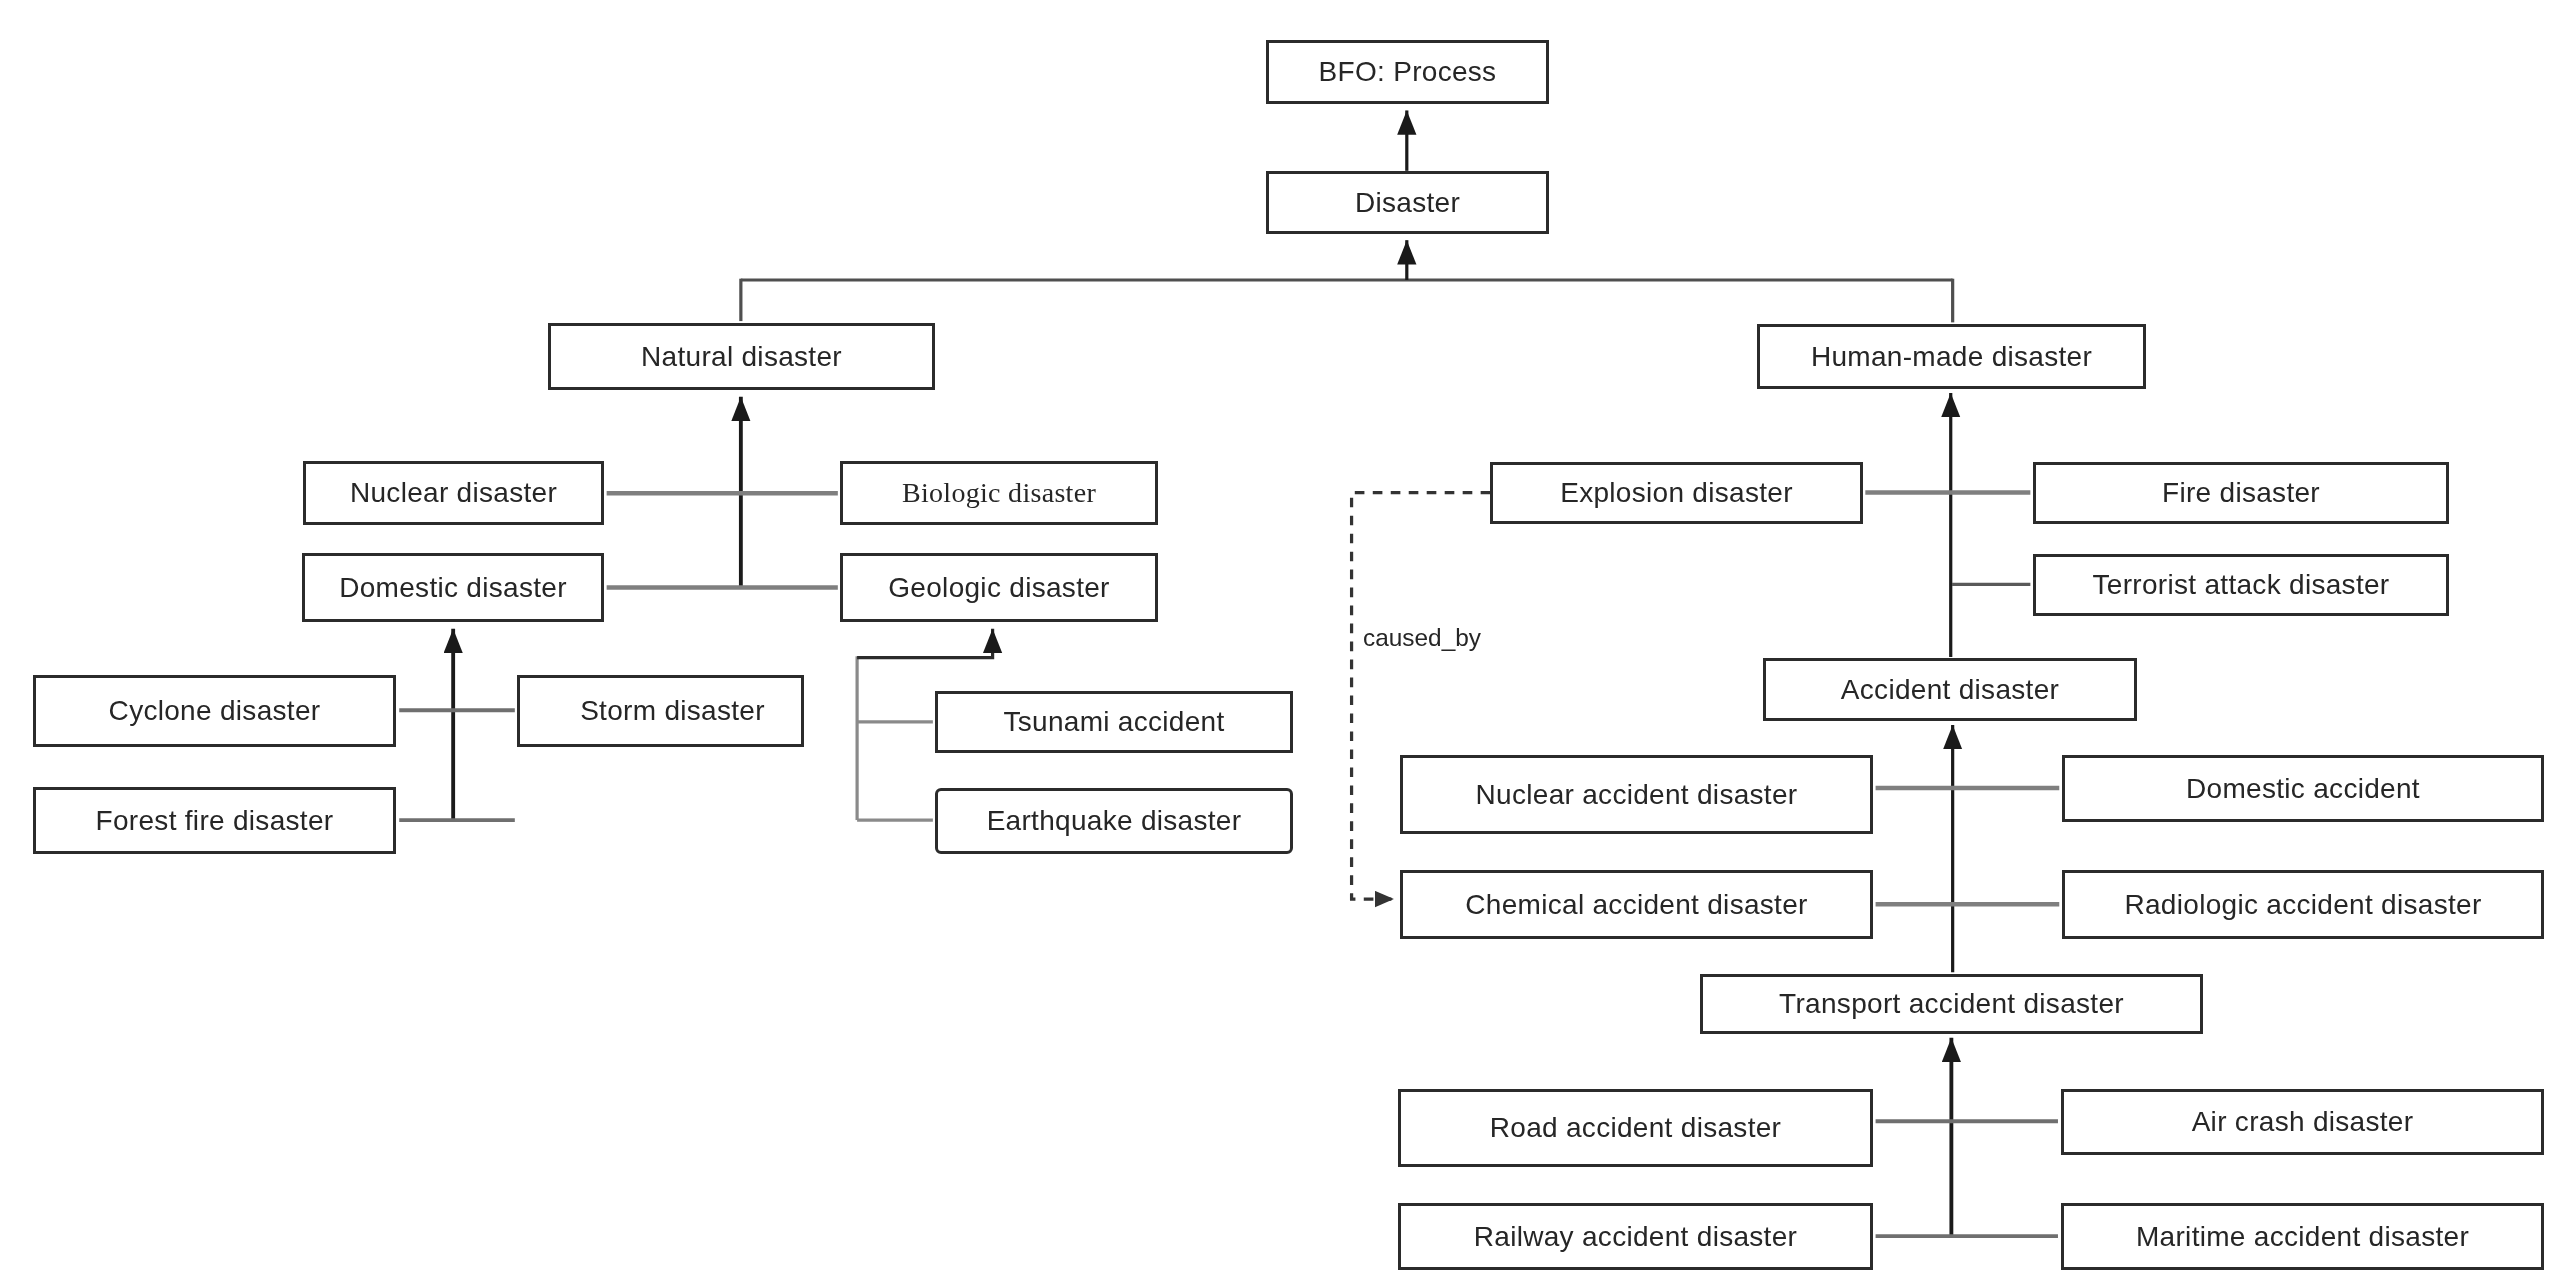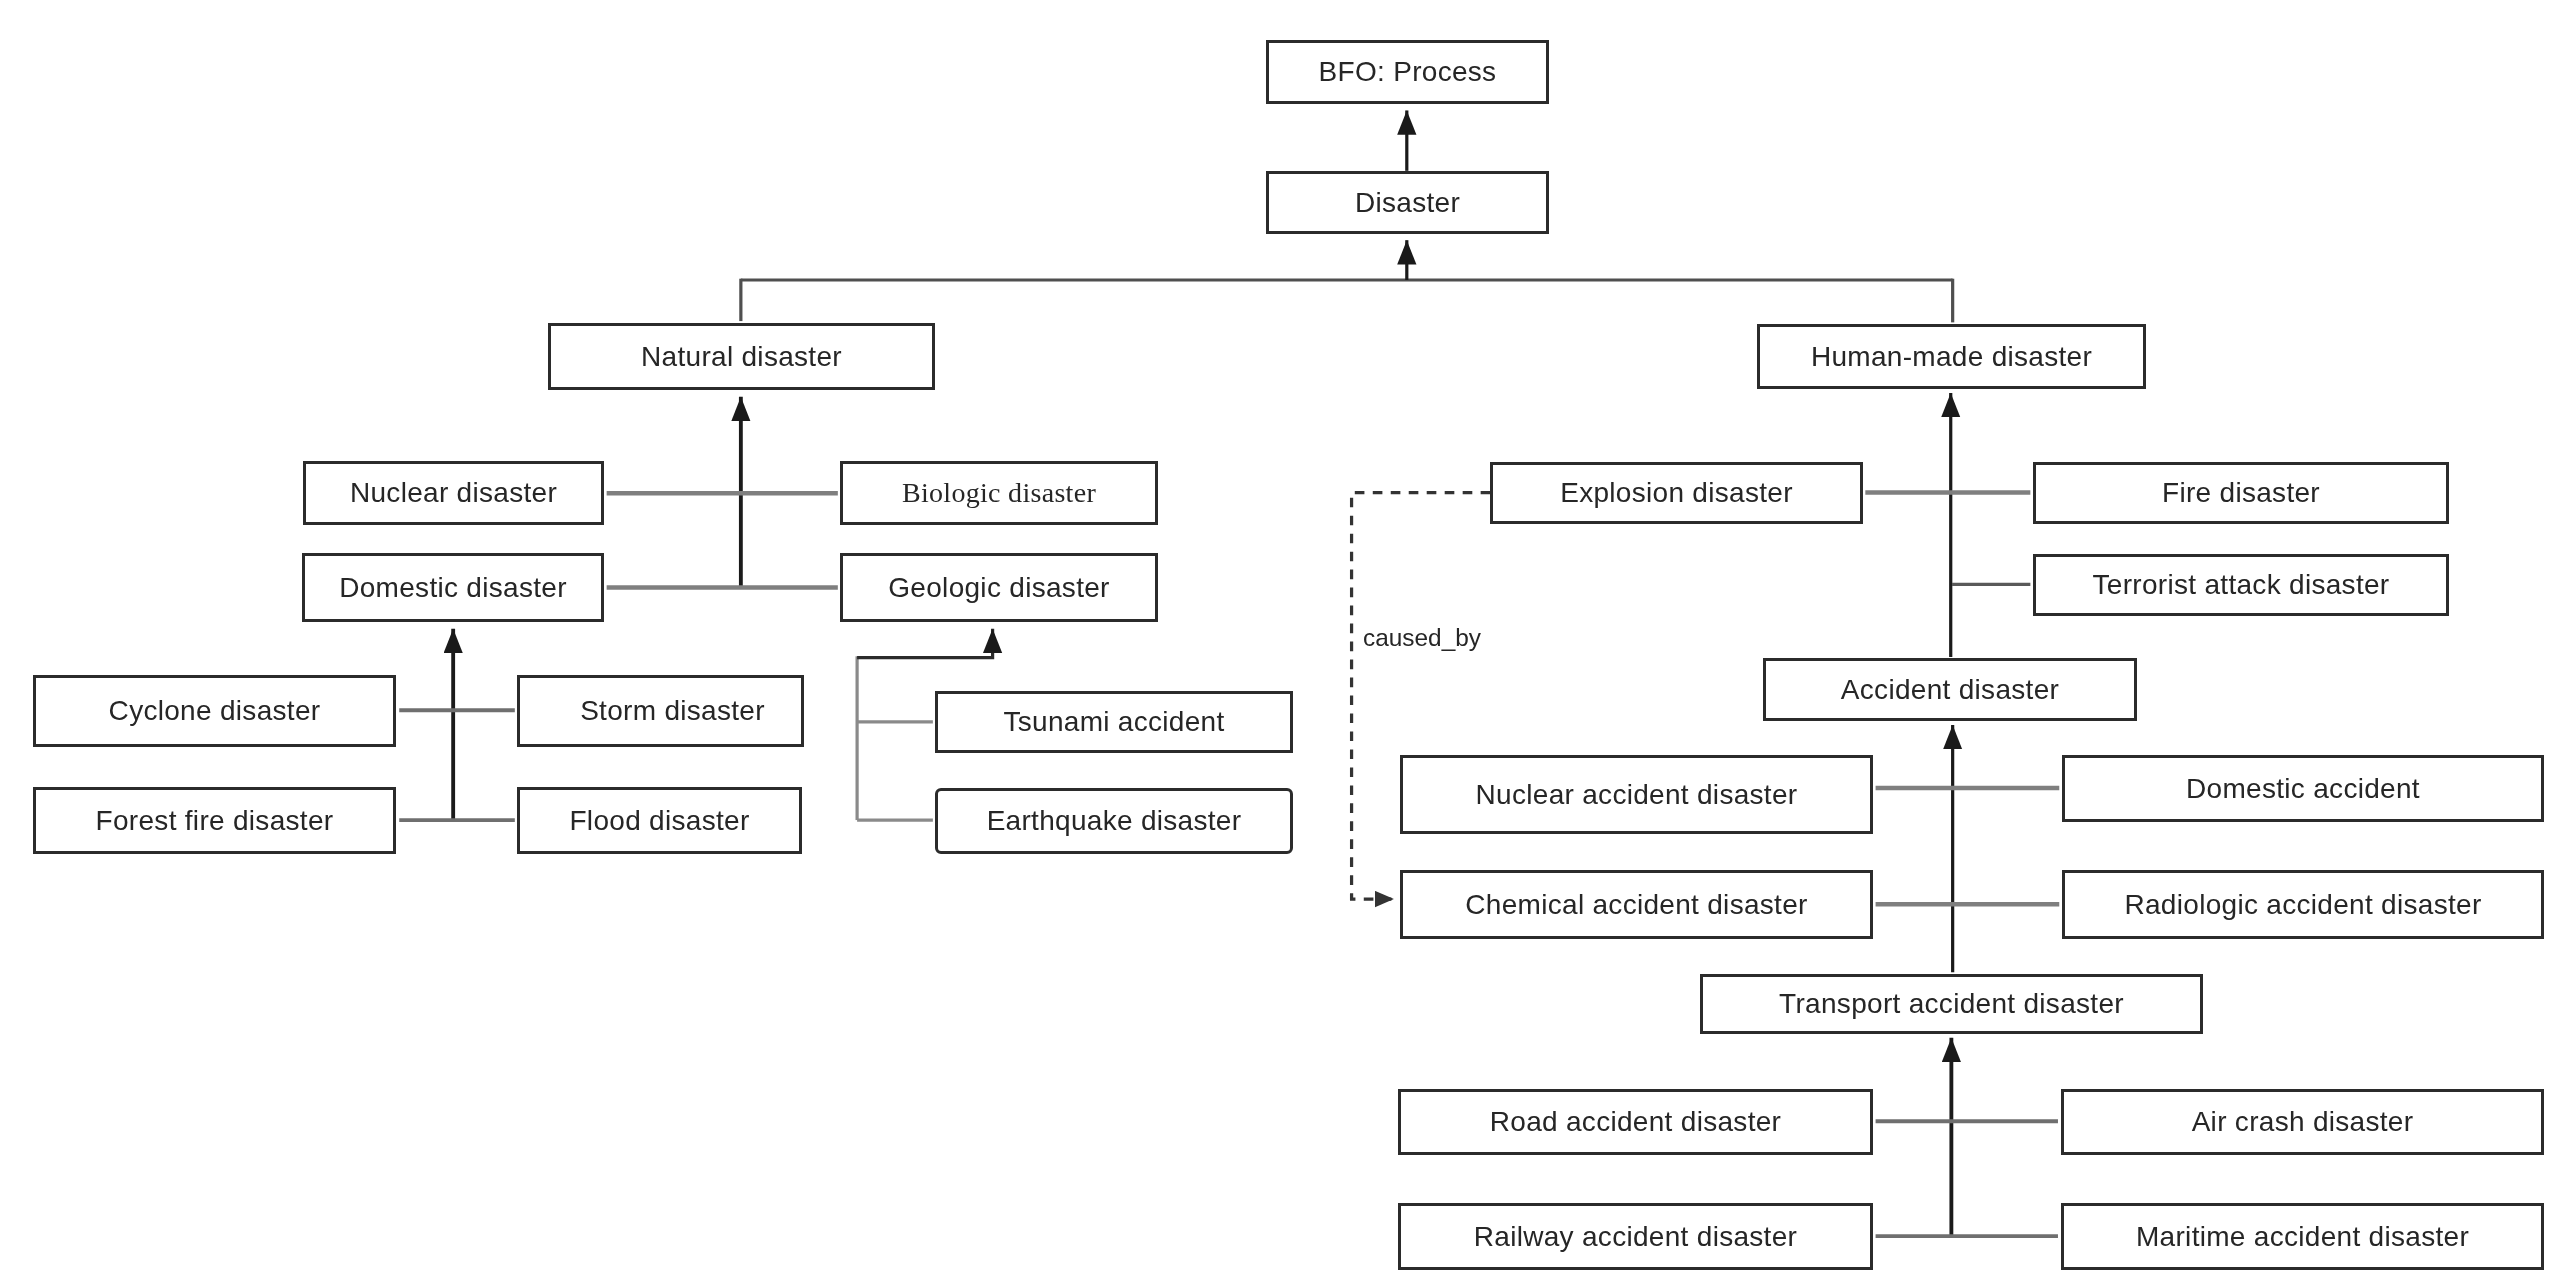--- a/index.html
+++ b/index.html
@@ -100,39 +100,38 @@
   <div class="node" style="left:1757px; top:324px; width:389px; height:65px;">Human-made disaster</div>
 
   <div class="node" style="left:303px;  top:461px; width:301px; height:64px;">Nuclear disaster</div>
   <div class="node" style="left:840px; top:461px; width:318px; height:64px;font-family:Liberation Serif, serif;">Biologic disaster</div>
   <div class="node" style="left:302px;  top:553px; width:302px; height:69px;">Domestic disaster</div>
   <div class="node" style="left:840px; top:553px; width:318px; height:69px;">Geologic disaster</div>
 
   <div class="node" style="left:33px;   top:675px; width:363px; height:72px;">Cyclone disaster</div>
   <div class="node" style="left:517px;  top:675px; width:287px; height:72px;padding-left:24px;">Storm disaster</div>
   <div class="node" style="left:33px;   top:787px; width:363px; height:67px;">Forest fire disaster</div>
-  <div class="node" style="left:517px;  top:787px; width:285px; height:67px;">Flood disaster</div>
 
   <div class="node" style="left:935px; top:691px; width:358px; height:62px;">Tsunami accident</div>
   <div class="node" style="left:935px; top:788px; width:358px; height:66px;border-radius:6px;">Earthquake disaster</div>
 
   <div class="node" style="left:1490px; top:462px; width:373px; height:62px;">Explosion disaster</div>
   <div class="node" style="left:2033px; top:462px; width:416px; height:62px;">Fire disaster</div>
   <div class="node" style="left:2033px; top:554px; width:416px; height:62px;">Terrorist attack disaster</div>
 
   <div class="node" style="left:1763px; top:658px; width:374px; height:63px;">Accident disaster</div>
 
   <div class="node" style="left:1400px; top:755px; width:473px; height:79px;">Nuclear accident disaster</div>
   <div class="node" style="left:2062px; top:755px; width:482px; height:67px;">Domestic accident</div>
   <div class="node" style="left:1400px; top:870px; width:473px; height:69px;">Chemical accident disaster</div>
   <div class="node" style="left:2062px; top:870px; width:482px; height:69px;">Radiologic accident disaster</div>
 
   <div class="node" style="left:1700px; top:974px; width:503px; height:60px;">Transport accident disaster</div>
 
-  <div class="node" style="left:1398px; top:1089px; width:475px; height:66px;">Road accident disaster</div>
+  <div class="node" style="left:1398px; top:1089px; width:475px; height:78px;">Road accident disaster</div>
   <div class="node" style="left:2061px; top:1089px; width:483px; height:66px;">Air crash disaster</div>
   <div class="node" style="left:1398px; top:1203px; width:475px; height:67px;">Railway accident disaster</div>
   <div class="node" style="left:2061px; top:1203px; width:483px; height:67px;">Maritime accident disaster</div>
 
   <div class="edge-label" style="left:1363px; top:624px;">caused_by</div>
 
 </div>
 
 
 </body></html>

